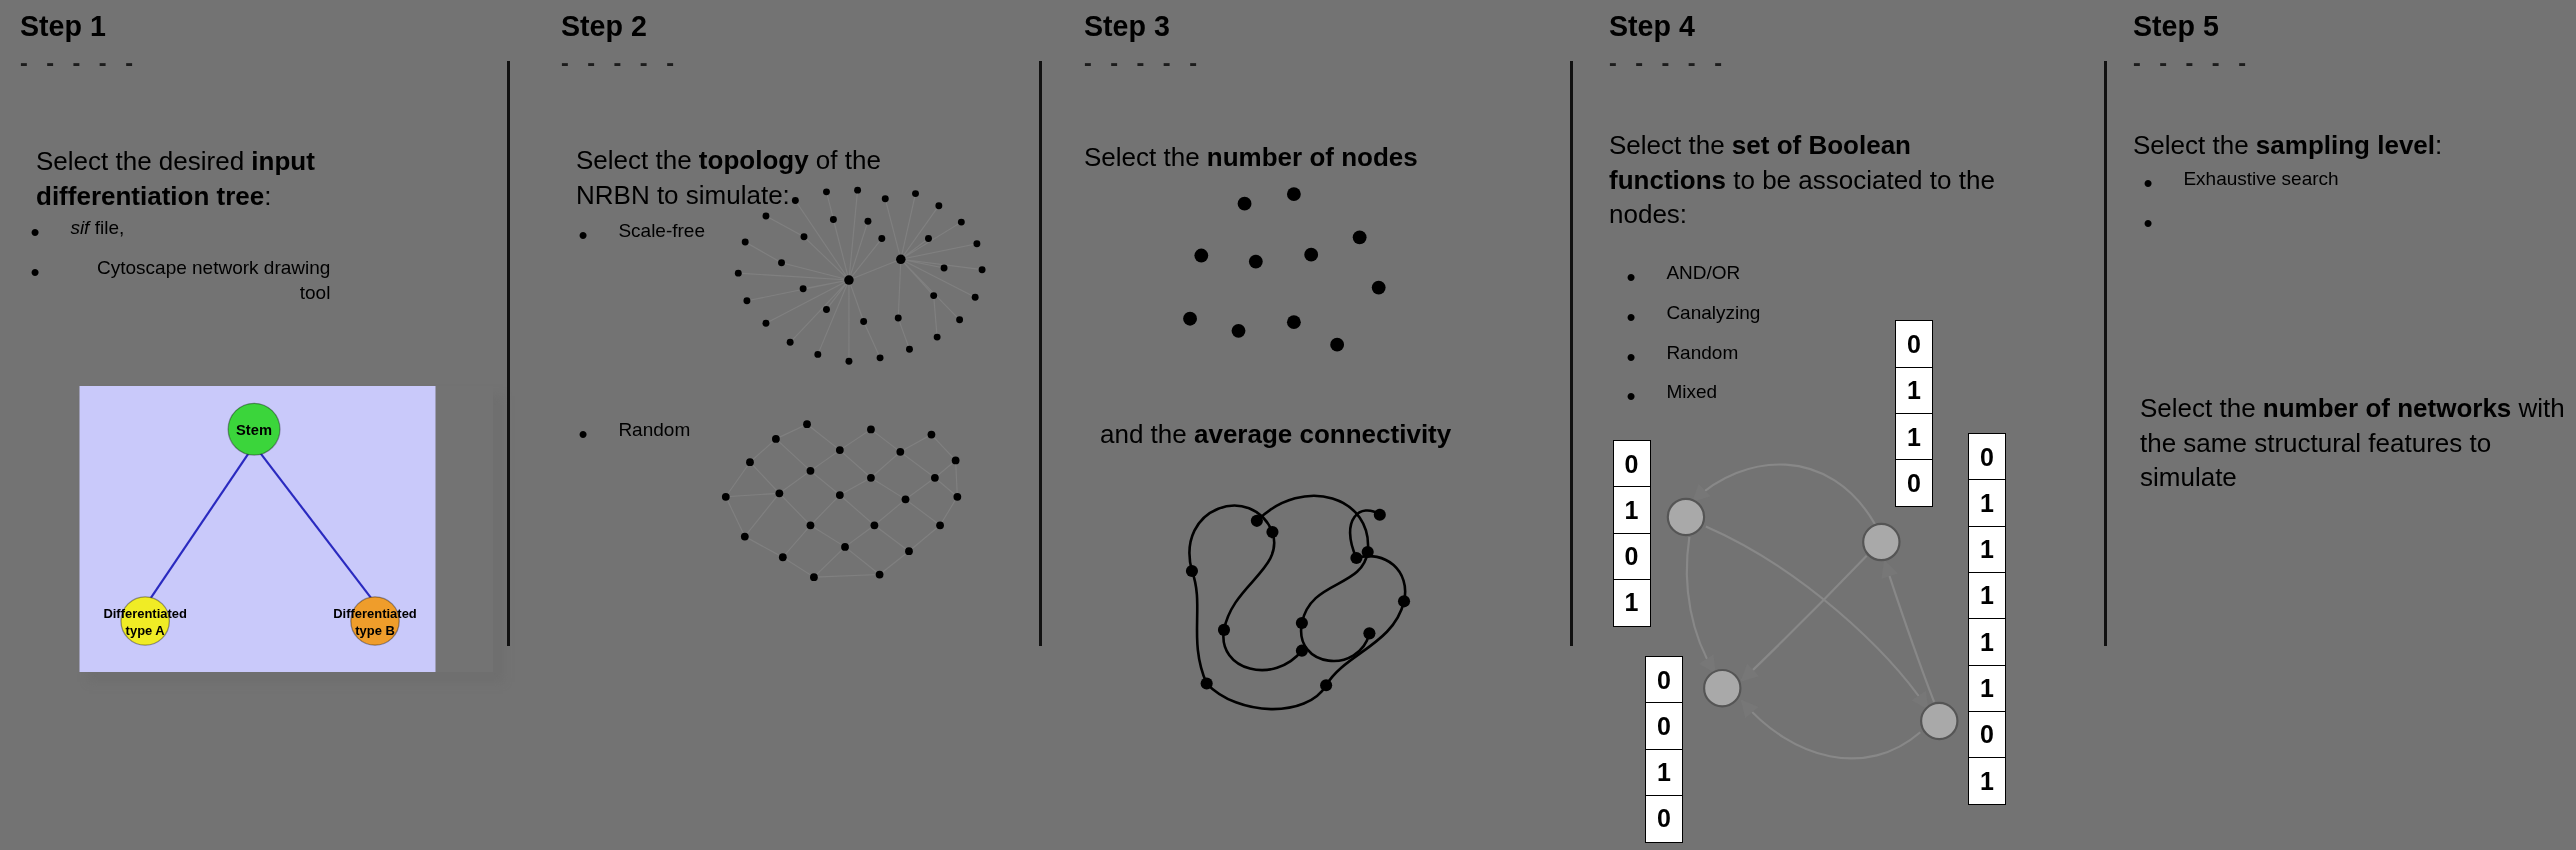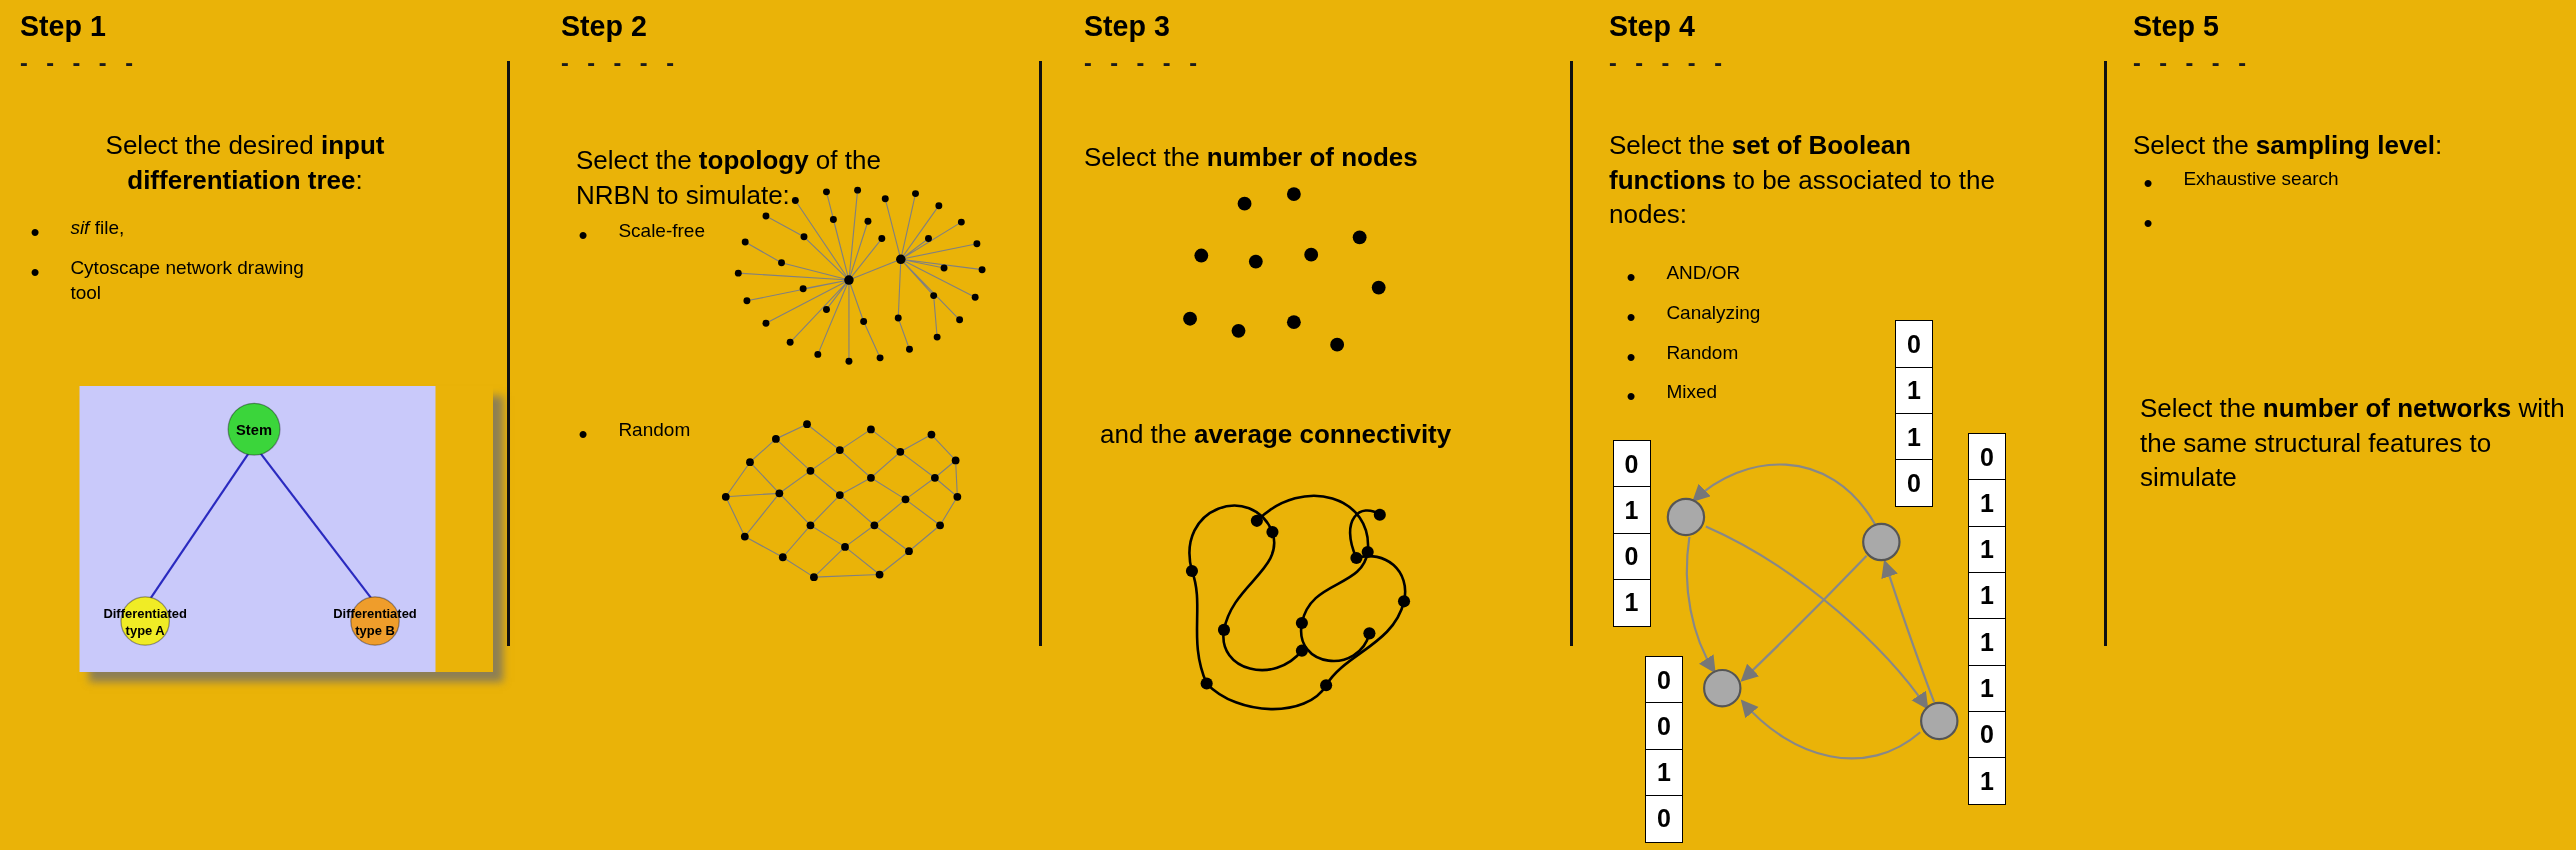--- a/index.html
+++ b/index.html
@@ -1,19 +1,19 @@
 <!DOCTYPE html>
 <html style="font-size:14px"><head>
 <meta charset="utf-8">
 <style>
   html,body{margin:0;padding:0;background:#ffffff;}
   .canvas{
     position:relative;
     width:2576px;height:851px;
-    background:#eab308;
+    background:#737373;
     font-family:"Liberation Sans",sans-serif;
     color:#000;
     overflow:hidden;
     text-decoration:underline;
   }
   .col{position:absolute;top:0;}
   .step-title{position:absolute;top:10.4px;left:0;font-size:28.6px;font-weight:bold;margin:0;}
   .dashes{position:absolute;top:50px;left:0;font-size:23.4px;font-weight:bold;letter-spacing:6px;color:#1c1c1c;}
   .body{position:absolute;font-size:26px;line-height:1.33;}
   .bullets{position:absolute;}
@@ -37,30 +37,30 @@
 </style>
 </head>
 <body>
 
 <div class="canvas">
 
   <div class="col" style="left:20px;width:472px;">
     <h2 class="step-title">Step 1</h2>
     <div class="dashes">- - - - -</div>
 
-    <p class="body" style="top:128px;left:0;width:450px;margin:0;text-align:center;"><span>Select the desired </span><b>input differentiation tree</b><span>:</span></p>
+    <p class="body" style="top:128px;left:0;width:450px;margin:16px;"><span>Select the desired </span><b>input differentiation tree</b><span>:</span></p>
 
     <div class="bullets" style="top:215px;left:0;width:407px;">
       <div class="bullet">
         <span class="bmark">•</span>
         <span class="btext"><i>sif</i><span> file,</span></span>
       </div>
       <div class="bullet">
         <span class="bmark">•</span>
-        <span class="btext" style="max-width:260px;">Cytoscape network drawing tool</span>
+        <span class="btext" style="max-width:260px;text-align:right;">Cytoscape network drawing tool</span>
       </div>
     </div>
 
     <div class="tree-box">
       <svg width="357" height="286" viewBox="0 0 412 331">
         <rect x="0" y="0" width="412" height="331" fill="#c9c9fa"></rect>
         <line x1="197" y1="76" x2="82" y2="246" stroke-width="2.5" stroke="#2a2ac0"></line>
         <line x1="208" y1="76" x2="338" y2="246" stroke-width="2.5" stroke="#2a2ac0"></line>
         <circle cx="202" cy="50" r="30" stroke="rgba(0,0,0,0.35)" stroke-width="1.5" fill="#3bd53b"></circle>
         <circle cx="76" cy="272" r="28" stroke="rgba(0,0,0,0.35)" stroke-width="1.5" fill="#f0ec25"></circle>

